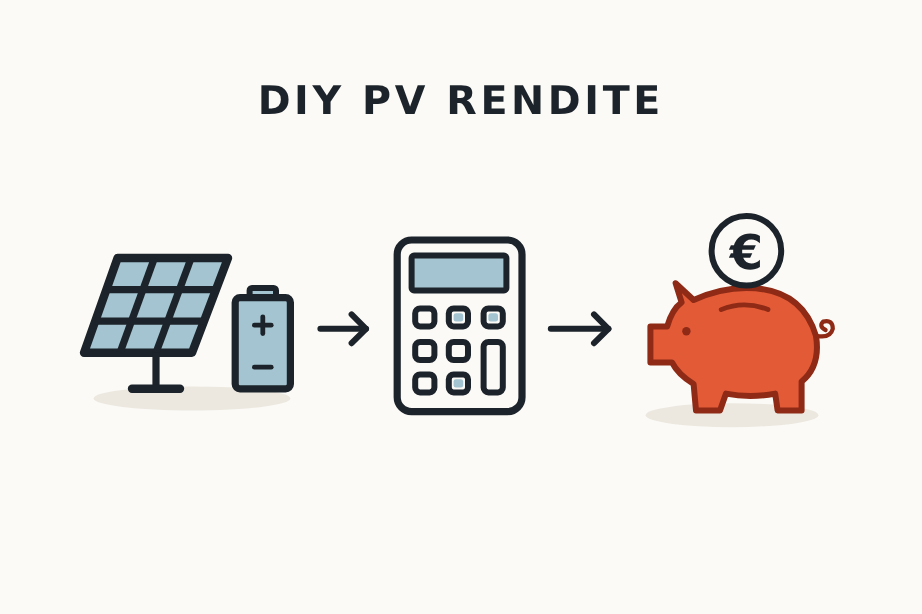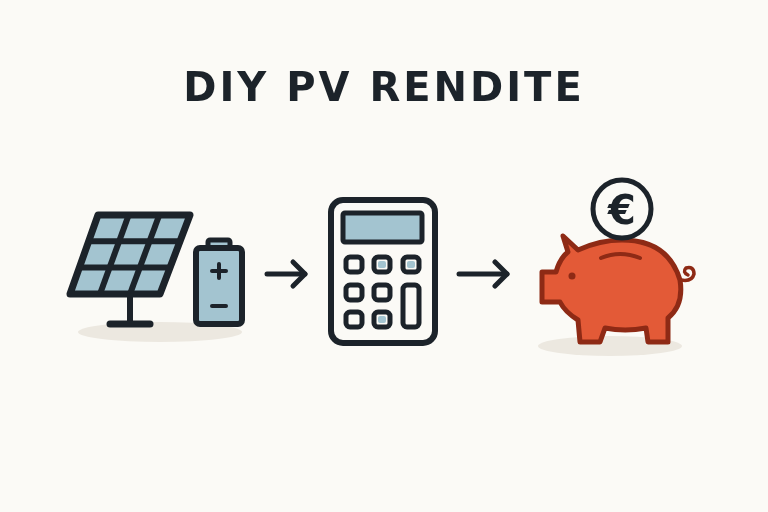--- a/index.html
+++ b/index.html
@@ -6,21 +6,21 @@
   body {
     width:768px; height:512px; overflow:hidden;
     background:#fbfaf6;
     position:relative;
     font-family:"DejaVu Sans", sans-serif;
   }
   .title {
     position:absolute; left:0; top:64px; width:768px;
     text-align:center;
     font-family:"DejaVu Sans", sans-serif;
-    font-weight:bold; font-size:40px; letter-spacing:3px;
+    font-weight:bold; font-size:33px; letter-spacing:3px;
     color:#1c232a;
   }
   svg.scene { position:absolute; left:0; top:0; }
 </style>
 </head>
 <body>
 
 <div class="title">DIY PV RENDITE</div>
 
 <svg class="scene" width="768" height="512" viewBox="0 0 768 512">

